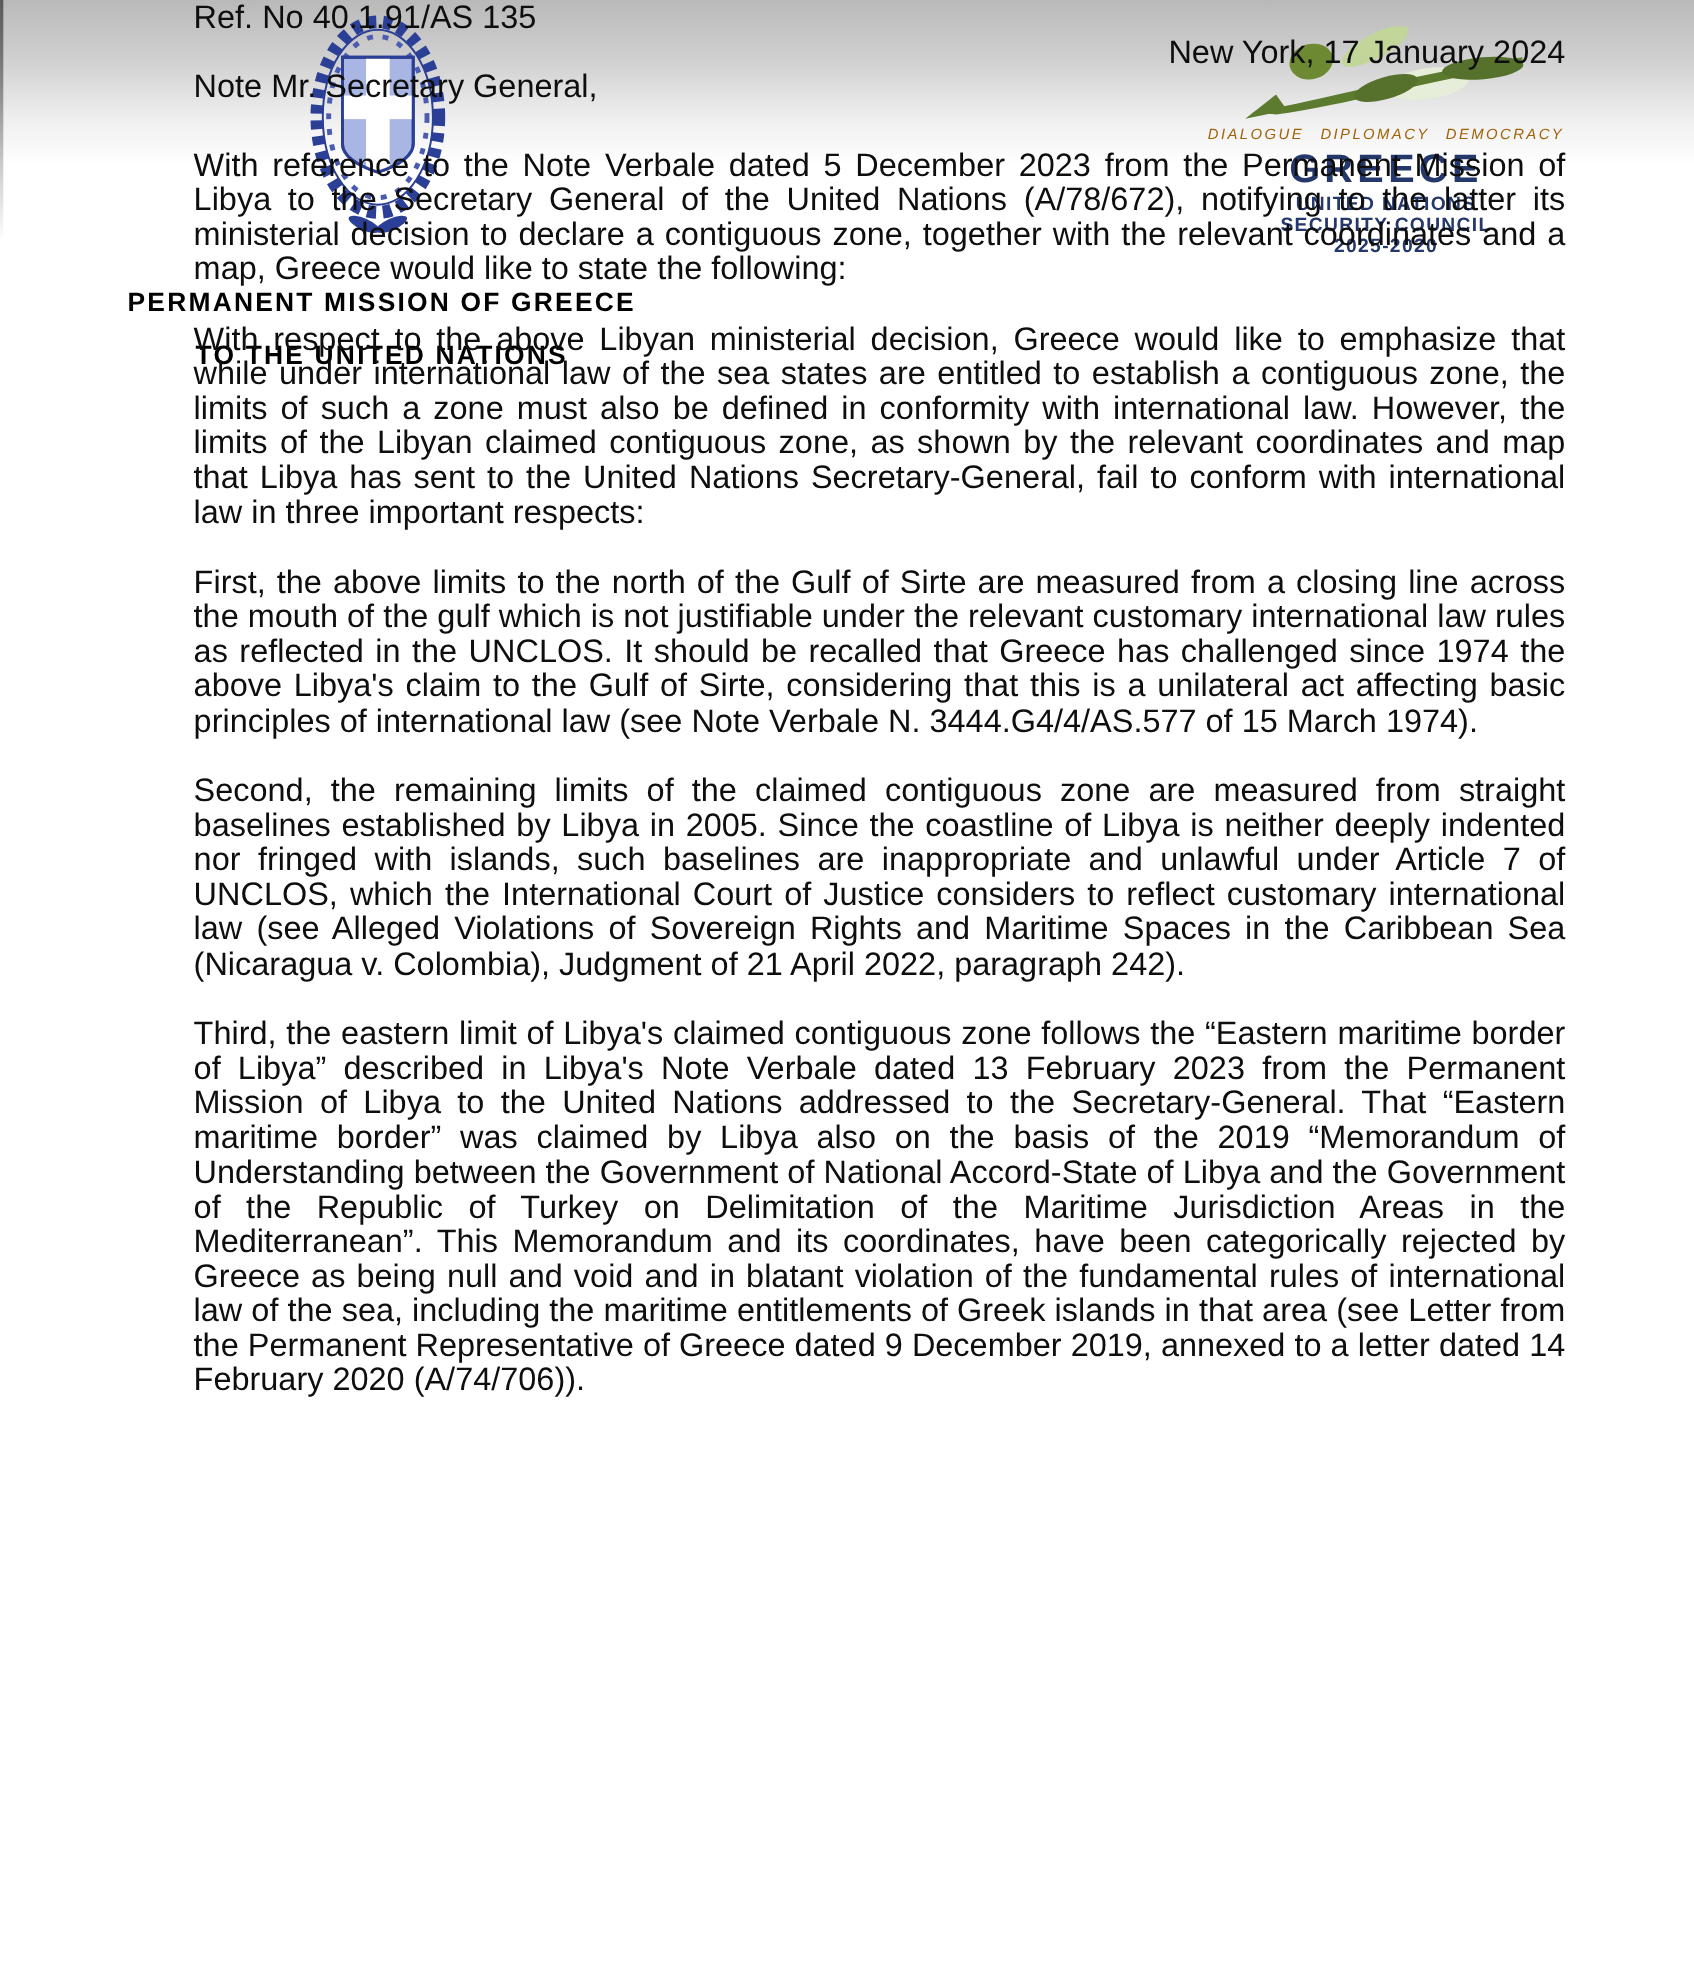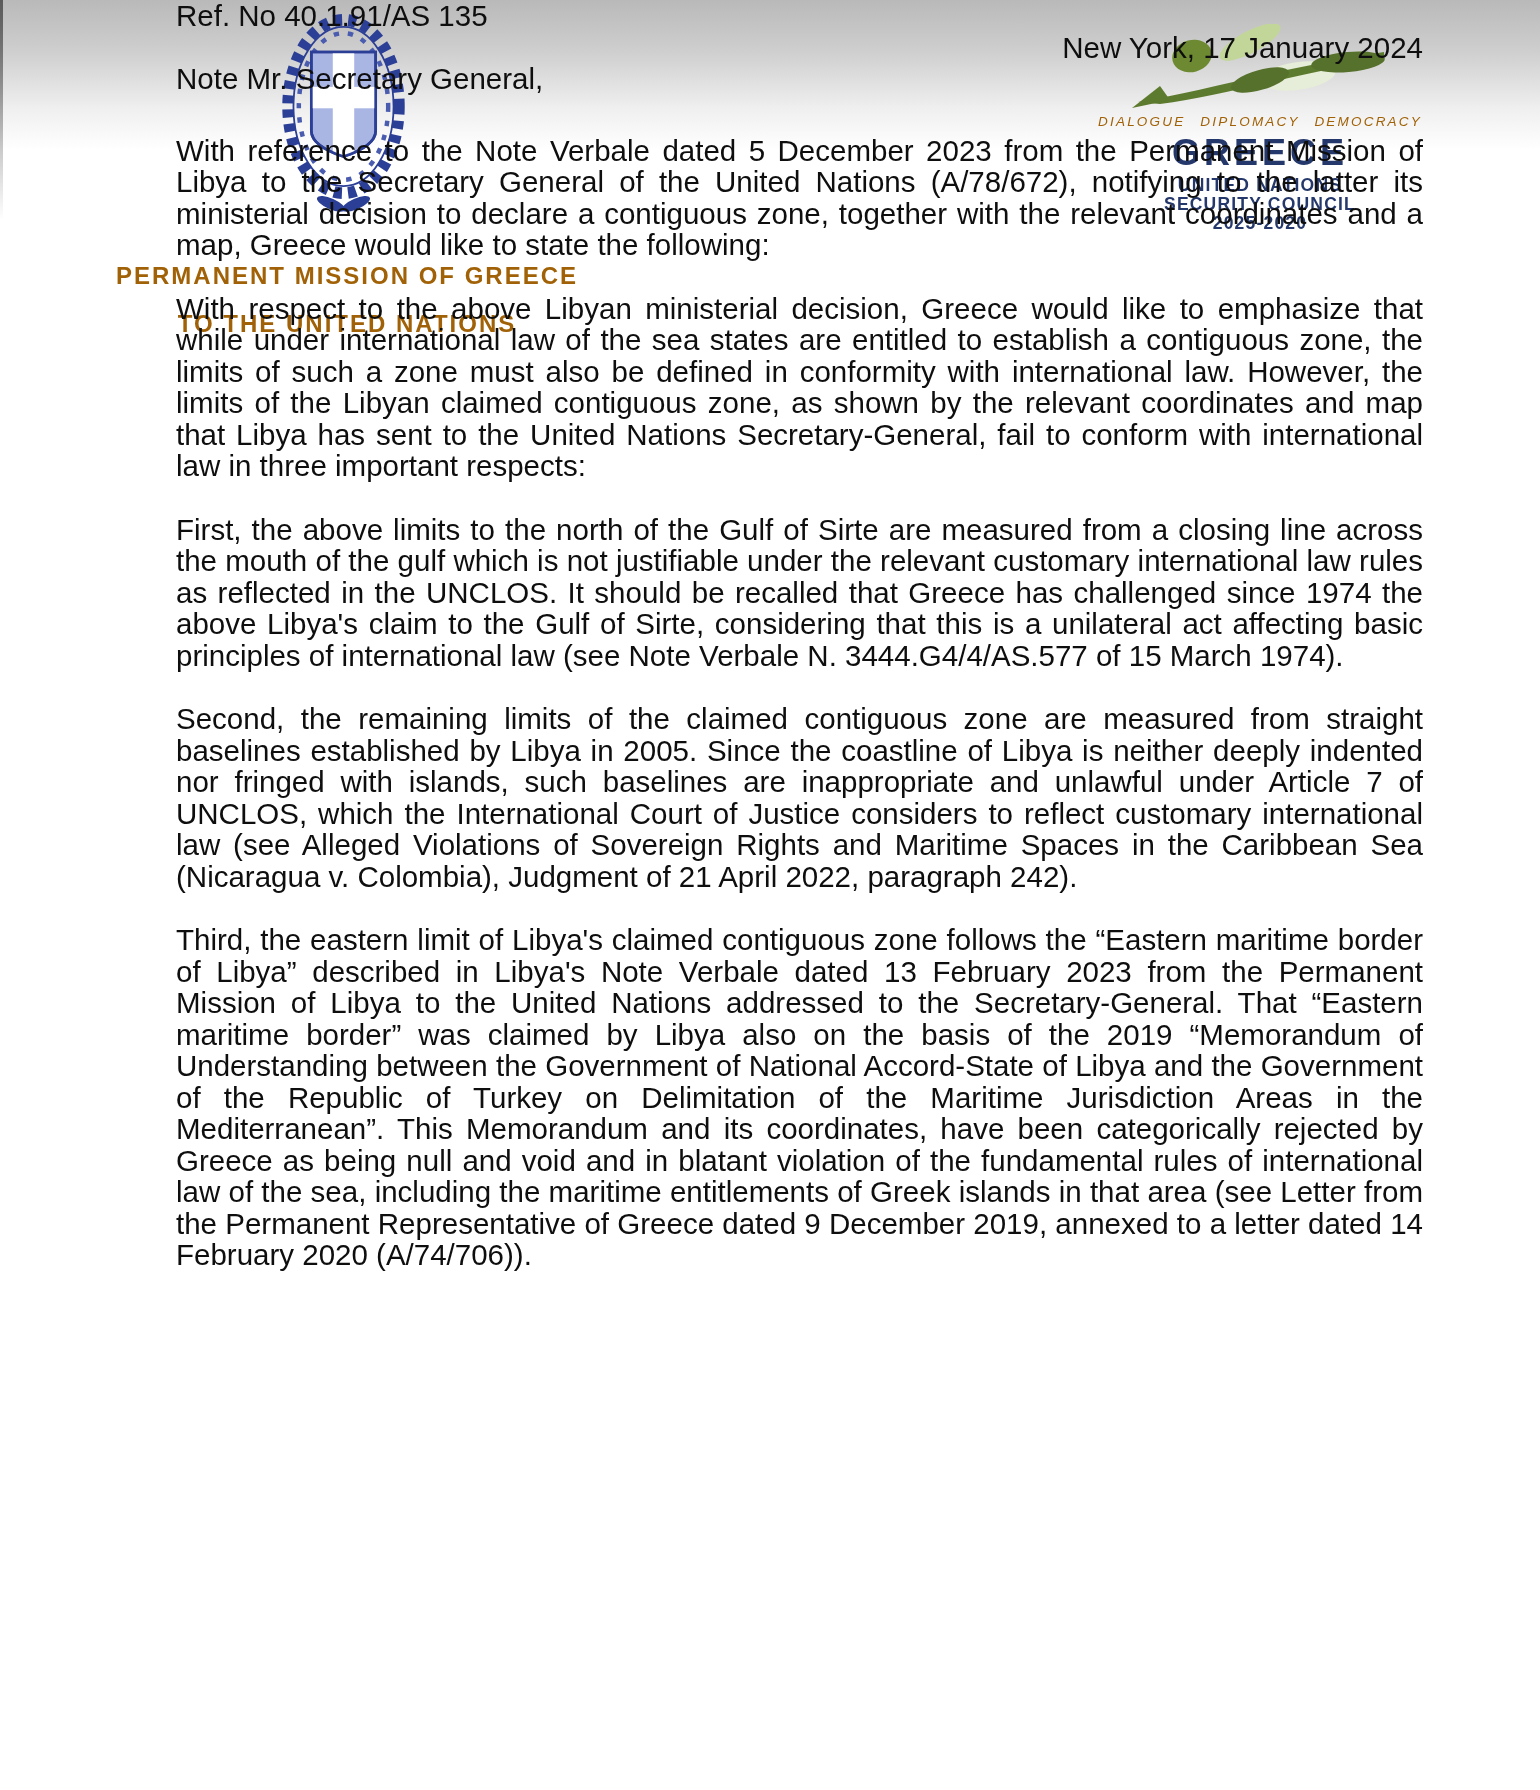--- a/index.html
+++ b/index.html
@@ -27,21 +27,21 @@
   .emblem {
     position: absolute;
     left: 272px; top: 4px;
     width: 143px; height: 222px;
   }
   .mission-name {
     position: absolute;
     left: 107px; top: 252px;
     width: 480px;
     text-align: center;
-    color: #a16207;
+    color: #000000;
     font-weight: bold;
     font-size: 24px;
     letter-spacing: 2px;
     line-height: 48px;
   }
   .unsc-logo {
     position: absolute;
     left: 1090px; top: 24px;
     width: 340px;
     text-align: center;

